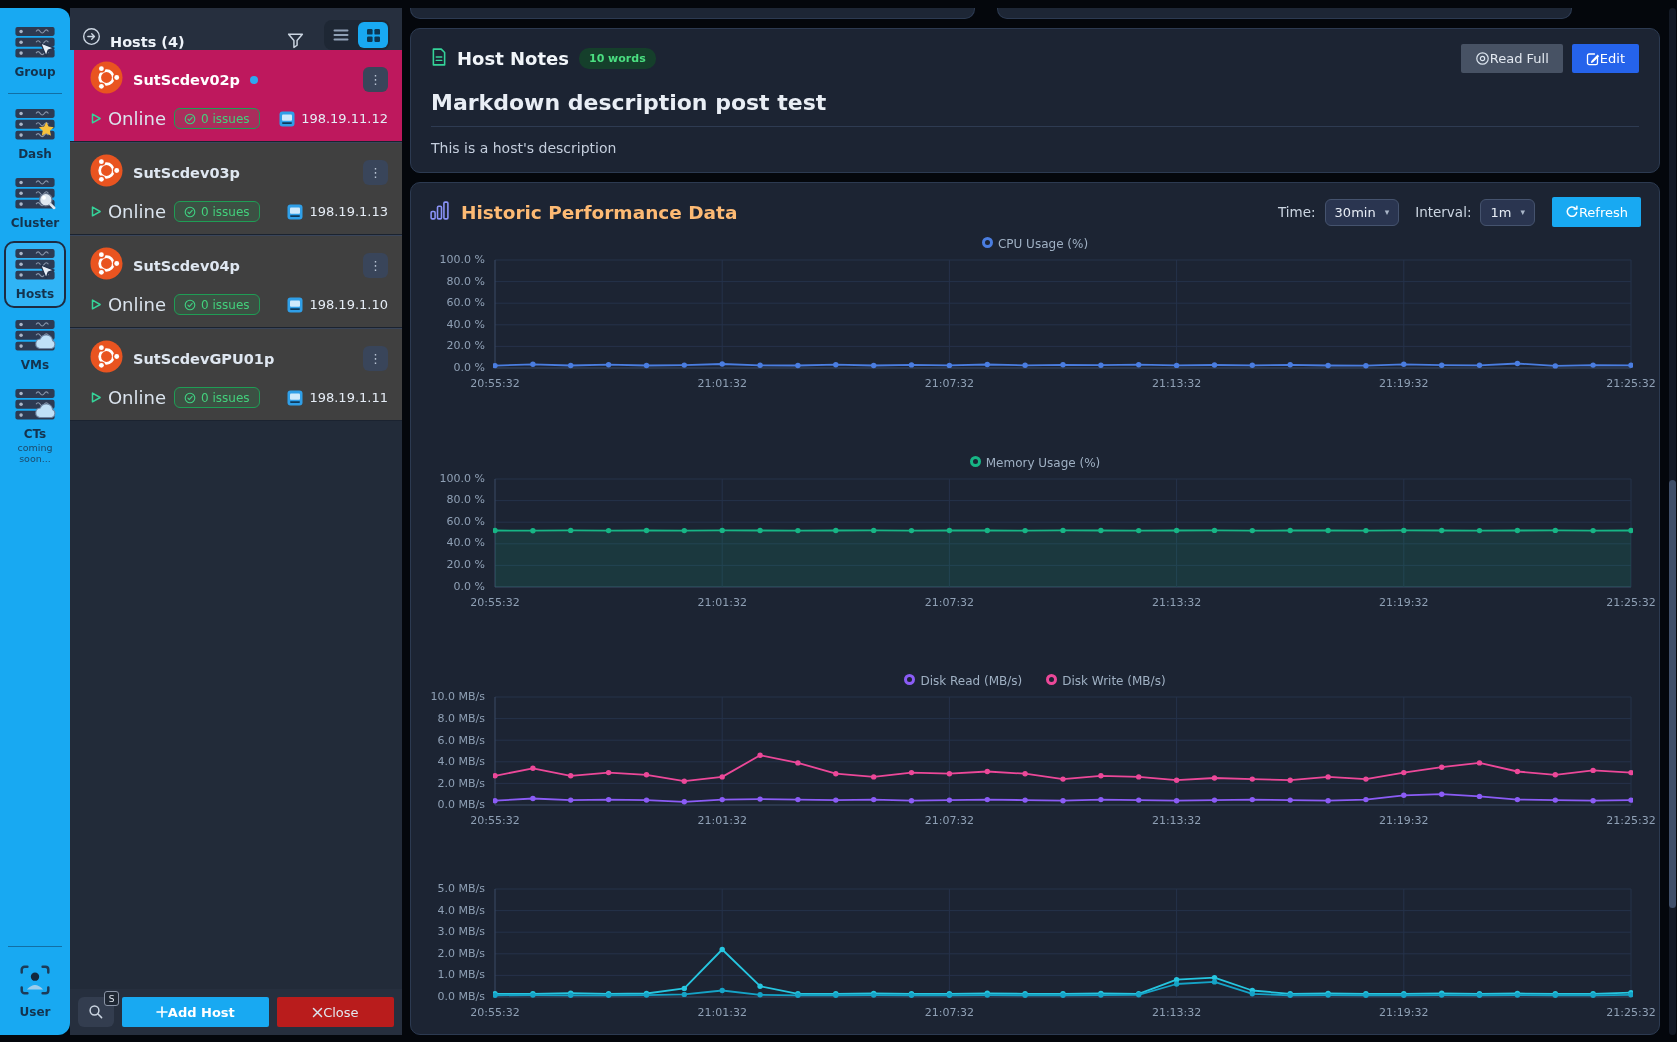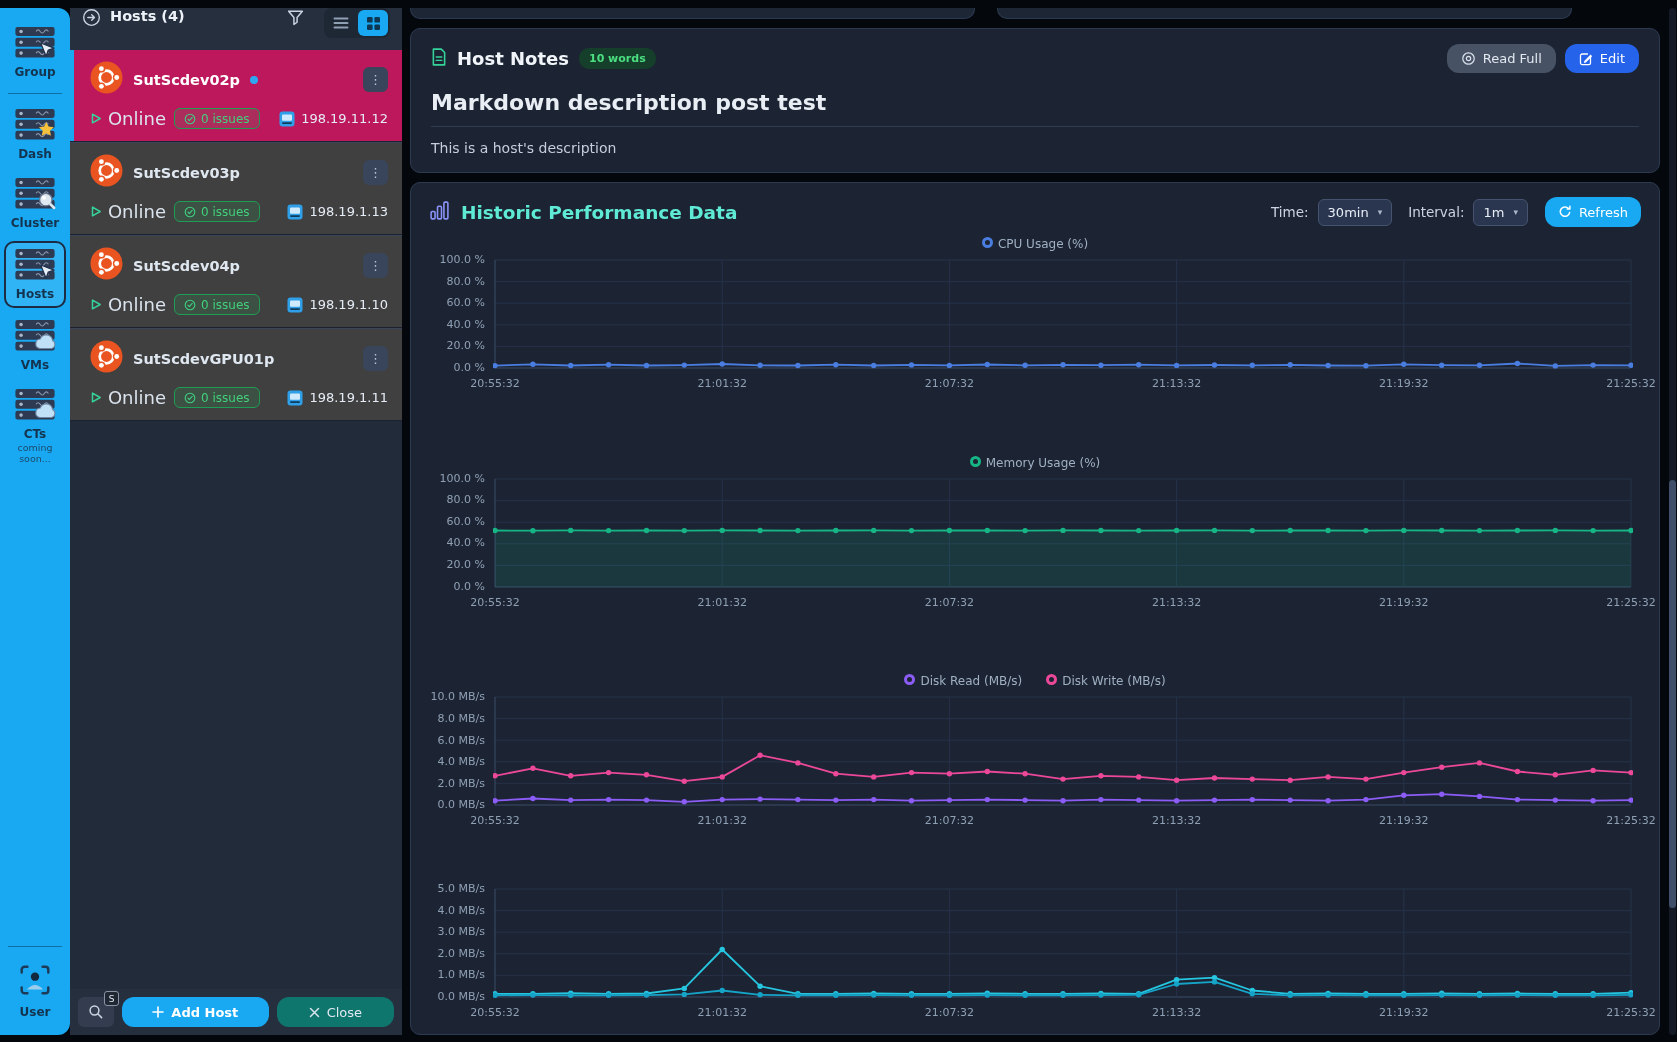--- a/index.html
+++ b/index.html
@@ -10,21 +10,21 @@
   .rail { width:70px; background:#18a9f2; border-radius:0 12px 12px 0; display:flex; flex-direction:column; align-items:center; padding:10px 0 8px; flex:none; }
   .rail-item { display:flex; flex-direction:column; align-items:center; gap:2px; padding:5px 2px; margin:3px 0; width:62px; border-radius:10px; cursor:pointer; }
   .rail-item.selected { background:#30b4f6; border:2px solid #1d2c42; }
   .rail-label { font-size:12px; font-weight:600; color:#143href34e; color:#14334e; }
   .rail-sub { font-size:9.5px; color:#1d4a6b; text-align:center; line-height:1.15; white-space:pre-line; }
   .rail-div { width:54px; height:1px; background:rgba(10,40,70,.45); margin:6px 0; }
   .rail-spacer { flex:1; }
 
   
   .hosts-panel { width:332px; background:#222b39; display:flex; flex-direction:column; flex:none; }
-  .hp-head { height:42px; display:flex; align-items:flex-start; padding:0 12px; gap:9px; background:#262f3e; }
+  .hp-head { height:42px; display:flex; align-items:flex-end; padding:0 12px; gap:9px; background:#262f3e; }
   .hp-title { font-size:14.5px; font-weight:600; color:#eef3f9; flex:1; }
   .toggle-group { display:flex; background:#1e2734; border-radius:8px; padding:2px; gap:2px; margin-left:10px; }
   .tg-btn { width:30px; height:26px; display:flex; align-items:center; justify-content:center; border-radius:6px; border:none; background:transparent; cursor:pointer; }
   .tg-btn.active { background:#18a9f2; }
   .icon-btn { background:none; border:none; cursor:pointer; display:flex; align-items:center; }
 
   .host-list { flex:1; overflow:hidden; }
   .host-card { position:relative; background:#404040; padding:11px 14px 12px 20px; border-bottom:1px solid #1b2330; cursor:pointer; }
   .host-card + .host-card { border-top:1px solid #3a4559; }
   .host-card.selected { background:#be185d; }
@@ -37,43 +37,43 @@
   .host-card.selected .host-dot { display:inline-block; }
   .kebab { margin-left:auto; width:25px; height:25px; border:none; border-radius:6px; background:#39455a; color:#b7c2d2; font-size:13px; cursor:pointer; line-height:1; }
   .host-row2 { display:flex; align-items:center; margin-top:10px; gap:8px; }
   .host-status { display:flex; align-items:center; gap:6px; font-size:18px; color:#dbe4ee; width:76px; }
   .issues-badge { display:flex; align-items:center; gap:5px; font-size:12px; color:#43d17c; border:1px solid #1f9d55; background:rgba(34,197,94,.12); border-radius:6px; padding:2.5px 9px; }
   .host-ip { margin-left:auto; display:flex; align-items:center; gap:6px; font-size:13px; color:#e5ecf5; }
 
   .hp-foot { height:46px; background:#262f3e; display:flex; align-items:center; gap:8px; padding:0 8px; }
   .search-btn { position:relative; width:36px; height:30px; background:#333d4f; border:none; border-radius:6px; display:flex; align-items:center; justify-content:center; cursor:pointer; }
   .kbd-s { position:absolute; top:-6px; right:-5px; width:15px; height:15px; background:#1f2733; border:1px solid #8a94a6; border-radius:3px; color:#e2e8f0; font-size:9px; display:flex; align-items:center; justify-content:center; }
-  .btn { border:none; border-radius:12px; height:30px; font-size:13px; font-weight:600; cursor:pointer; display:flex; align-items:center; justify-content:center; gap:7px; }
+  .btn { border:none; border-radius:2px; height:30px; font-size:13px; font-weight:600; cursor:pointer; display:flex; align-items:center; justify-content:center; }
   .btn-add { flex:1.25; background:#18a9f2; color:#fff; }
-  .btn-close { flex:1; background:#0f766e; color:#e2e8f0; font-weight:500; }
+  .btn-close { flex:1; background:#b91c1c; color:#e2e8f0; font-weight:500; }
 
   
   .main { flex:1; padding:0 12px 0 8px; display:flex; flex-direction:column; position:relative; }
   .sliver-row { display:flex; gap:22px; }
   .sliver { height:11px; background:#1d2635; border:1px solid #2c3a51; border-top:none; border-radius:0 0 10px 10px; }
   .sliver.s1 { width:565px; } .sliver.s2 { width:575px; }
   .card { background:#1c2433; border:1px solid #2c3a51; border-radius:10px; }
   .notes-card { margin-top:9px; padding:15px 20px 16px; }
   .notes-head { display:flex; align-items:center; gap:10px; }
   .notes-title { font-size:18px; font-weight:700; color:#f1f5f9; }
   .words-badge { background:#153f2b; color:#4ade80; font-size:11px; font-weight:700; border-radius:10px; padding:4px 10px; }
   .notes-actions { margin-left:auto; display:flex; gap:9px; }
   .btn-readfull { background:#475264; color:#e2e8f0; padding:0 14px; height:29px; font-weight:500; }
   .btn-edit { background:#2563eb; color:#fff; padding:0 14px; height:29px; font-weight:500; }
   .notes-h1 { margin-top:17px; font-size:22px; font-weight:700; color:#e9eef5; padding-bottom:11px; border-bottom:1px solid #2e3b52; }
   .notes-body { margin-top:13px; font-size:14px; color:#c4cedd; }
 
   .perf-card { margin-top:9px; flex:1; padding:14px 18px 10px; display:flex; flex-direction:column; min-height:0; }
   .perf-head { display:flex; align-items:center; gap:11px; }
-  .perf-title { font-size:18.5px; font-weight:700; color:#5eead4; }
+  .perf-title { font-size:18.5px; font-weight:700; color:#fdba74; }
   .perf-controls { margin-left:auto; display:flex; align-items:center; gap:9px; }
   .ctl-label { font-size:13.5px; color:#cbd5e1; }
   .select { display:flex; align-items:center; gap:9px; background:#2a3550; border:1px solid #45536e; border-radius:6px; color:#e8eef6; font-size:13px; padding:5px 9px; cursor:pointer; }
   .select .chev { font-size:9px; color:#aab6c8; }
   .btn-refresh { background:#18a9f2; color:#fff; padding:0 13px; height:30px; font-weight:500; margin-left:8px; }
 
   .charts { flex:1; display:flex; flex-direction:column; justify-content:space-between; padding-top:4px; }
   .chart { }
   .chart-legend { display:flex; justify-content:center; gap:24px; font-size:12px; color:#9fb0c3; margin:6px 0 7px; }
   .lg { display:flex; align-items:flex-start; gap:5px; }

